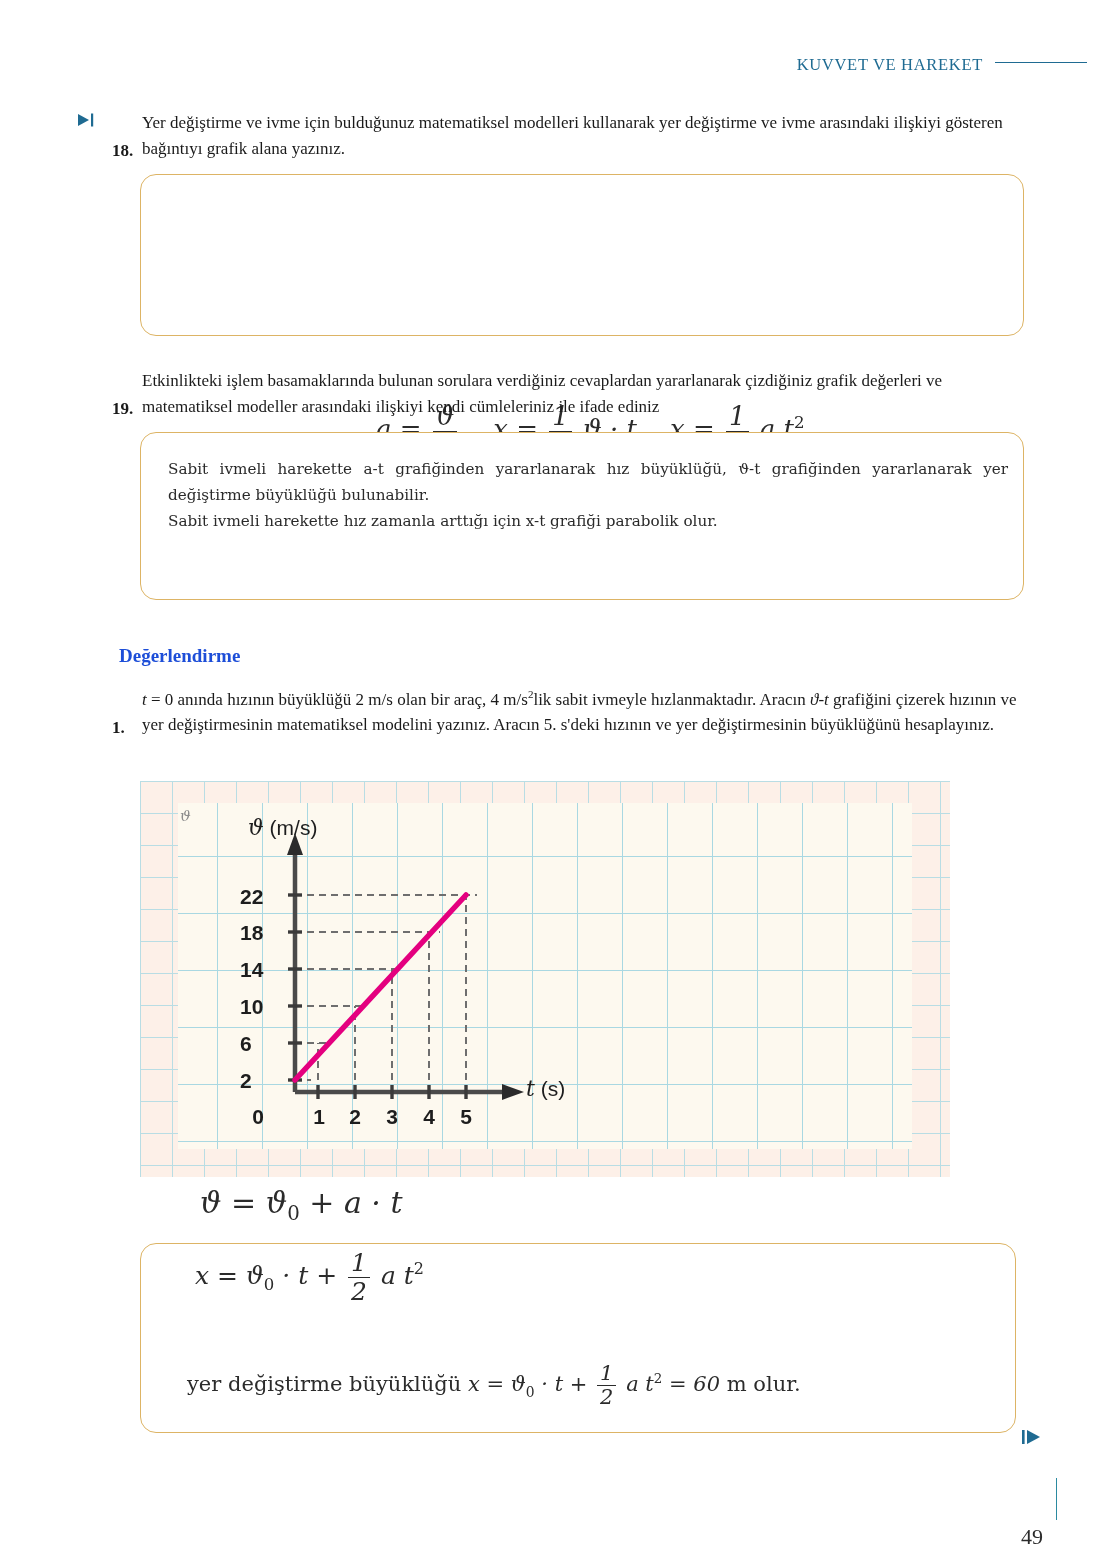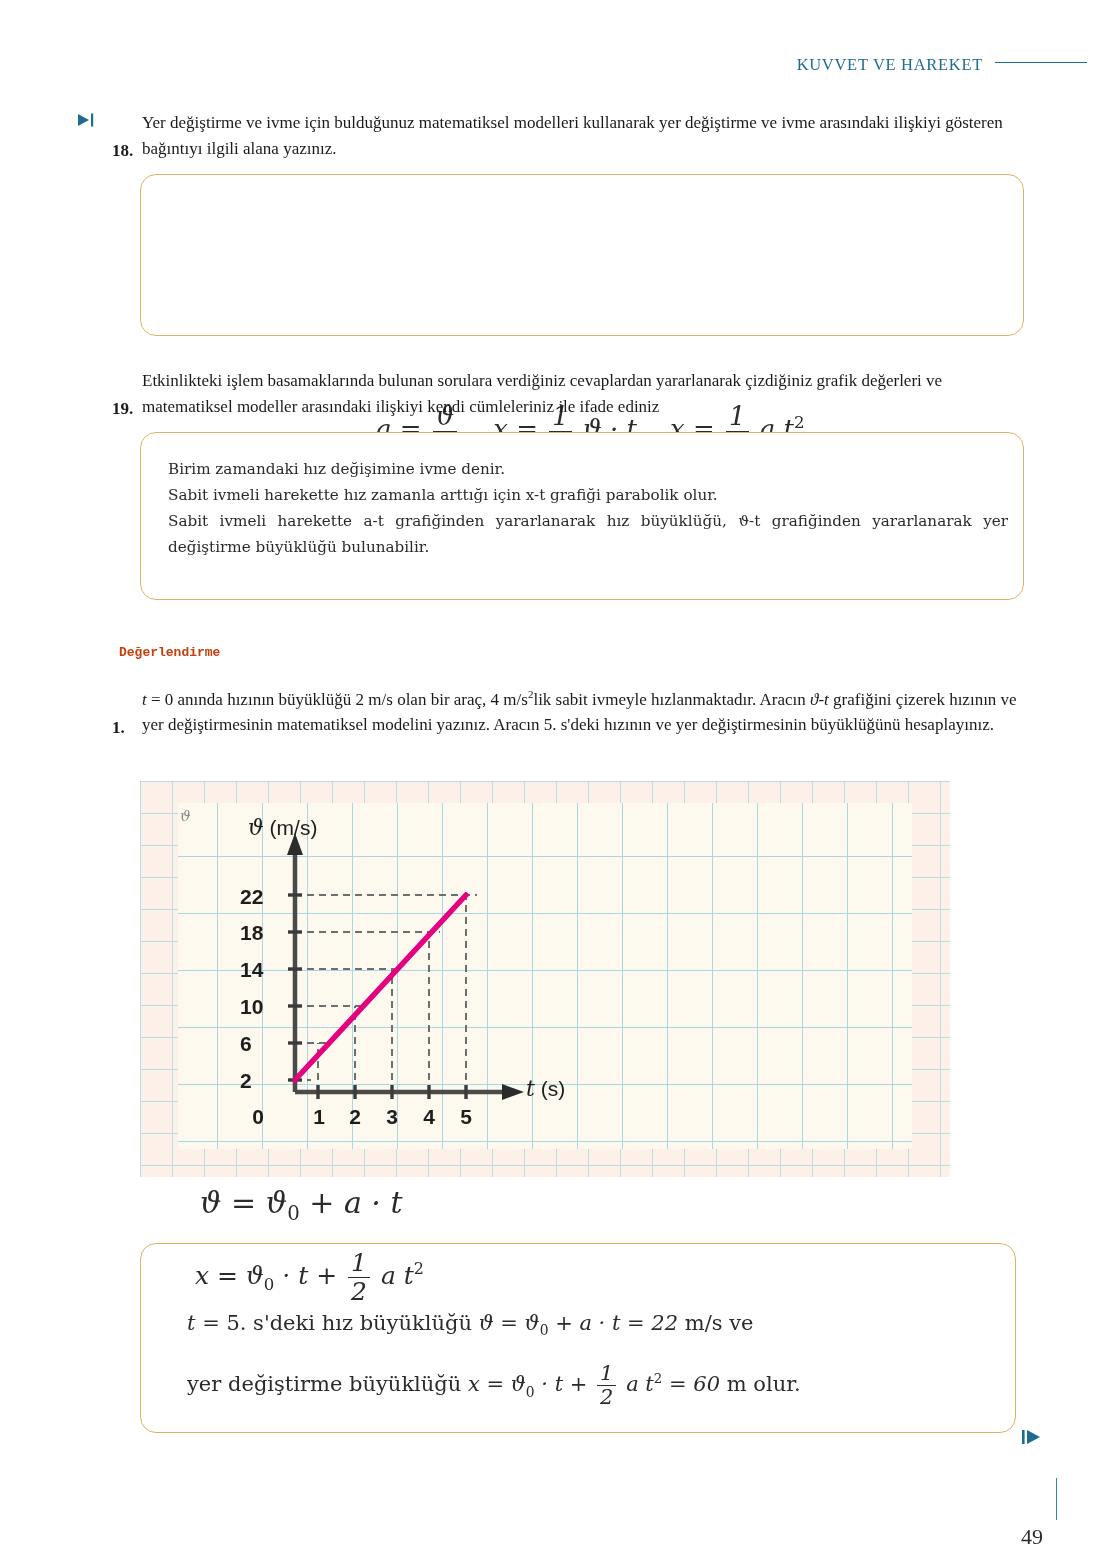--- a/index.html
+++ b/index.html
@@ -122,24 +122,24 @@
     line-height: 1.72;
     color: #2a2a2a;
     text-align: justify;
   }
 
   
   .section-title {
     position: absolute;
     left: 119px;
     top: 645px;
-    font-family: Liberation Mono, monospace;
+    font-family: Liberation Serif, serif;
     font-weight: bold;
-    font-size: 13px;
-    color: #c2410c;
+    font-size: 19px;
+    color: #1d4ed8;
   }
 
   
   .graph-wrap {
     position: absolute;
     left: 140px;
     top: 781px;
     width: 810px;
     height: 396px;
   }
@@ -254,21 +254,21 @@
 
 <div class="q-marker">
   <svg width="22" height="16" viewBox="0 0 22 16">
     <polygon points="2,2 13,8 2,14" fill="#1f6b92"></polygon>
     <rect x="15" y="1.5" width="2.2" height="13" fill="#1f6b92"></rect>
   </svg>
 </div>
 
 <div class="qrow" style="left:112px; top:110px; width:912px;">
   <span class="q-num">18.</span>
-  <span class="q-text">Yer değiştirme ve ivme için bulduğunuz matematiksel modelleri kullanarak yer değiştirme ve ivme arasındaki ilişkiyi gösteren bağıntıyı ilgili alana yazınız.</span>
+  <span class="q-text">Yer değiştirme ve ivme için bulduğunuz matematiksel modelleri kullanarak yer değiştirme ve ivme arasındaki ilişkiyi gösteren bağıntıyı grafik alana yazınız.</span>
 </div>
 
 <div class="answer-box" style="left:140px; top:174px; width:884px; height:162px;">
   <div id="box18-formula" class="math">
     <span>.</span>
     <span>a =</span>
     <span class="frac">
       <span class="num">ϑ</span>
       <span class="bar"></span>
       <span class="den">t</span>
@@ -293,23 +293,22 @@
 </div>
 
 <div class="qrow" style="left:112px; top:368px; width:890px;">
   <span class="q-num">19.</span>
   <span class="q-text">Etkinlikteki işlem basamaklarında bulunan sorulara verdiğiniz cevaplardan yararlanarak çizdiğiniz grafik değerleri ve matematiksel modeller arasındaki ilişkiyi kendi cümleleriniz ile ifade ediniz</span>
 </div>
 
 <div class="answer-box" style="left:140px; top:432px; width:884px; height:168px;"></div>
 
 <div class="hand-lines">
-  <div>Birim zamandaki hız değişimine ivme denir.</div>
+  <div>Sabit ivmeli harekette a-t grafiğinden yararlanarak hız büyüklüğü, ϑ-t grafiğinden yararlanarak yer değiştirme büyüklüğü bulunabilir.</div>
   <div>Sabit ivmeli harekette hız zamanla arttığı için x-t grafiği parabolik olur.</div>
-  <div>Sabit ivmeli harekette a-t grafiğinden yararlanarak hız büyüklüğü, ϑ-t grafiğinden yararlanarak yer değiştirme büyüklüğü bulunabilir.</div>
 </div>
 
 <div class="section-title">Değerlendirme</div>
 
 <div class="qrow" style="left:112px; top:686px; width:912px;">
   <span class="q-num">1.</span>
   <span class="q-text"><i>t</i><span> = 0 anında hızının büyüklüğü 2 m/s olan bir araç, 4 m/s</span><sup class="exp">2</sup><span>lik sabit ivmeyle hızlanmaktadır. Aracın </span><i>ϑ-t</i><span> grafiğini çizerek  hızının ve yer değiştirmesinin matematiksel modelini yazınız. Aracın 5. s'deki hızının ve yer değiştirmesinin büyüklüğünü hesaplayınız.</span></span>
 </div>
 
 <div class="graph-wrap">
@@ -405,28 +404,20 @@
     <span>ϑ</span><sub class="sub0">0</sub>
     <span>· t +</span>
     <span class="frac">
       <span class="num">1</span>
       <span class="bar"></span>
       <span class="den">2</span>
     </span>
     <span>a t</span><sup class="sup2">2</sup>
   </div>
 
-  <div class="fb-line" style="left:46px; top:67px; font-size:21px;">
-    <i>t</i>
-    <span>= 5. s'deki hız büyüklüğü</span>
-    <span class="math">ϑ =</span>
-    <span class="math">ϑ</span><sub class="sub0 math">0</sub>
-    <span class="math">+ a · t = 22</span>
-    <span>m/s ve</span>
-  </div>
 
   <div class="fb-line" style="left:46px; top:119px; font-size:21px;">
     <span>yer değiştirme büyüklüğü</span>
     <span class="math">x =</span>
     <span class="math">ϑ</span><sub class="sub0 math">0</sub>
     <span class="math">· t +</span>
     <span class="frac math">
       <span class="num">1</span>
       <span class="bar"></span>
       <span class="den">2</span>

